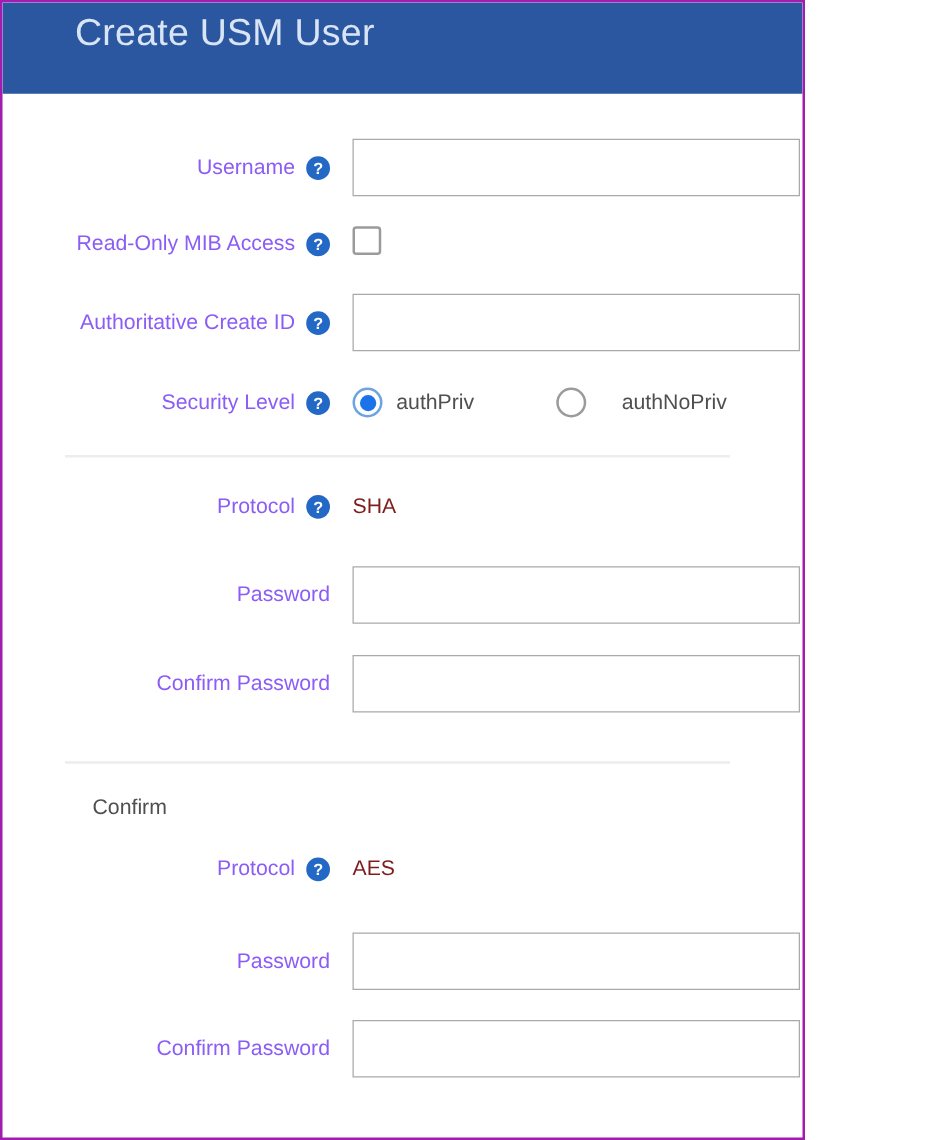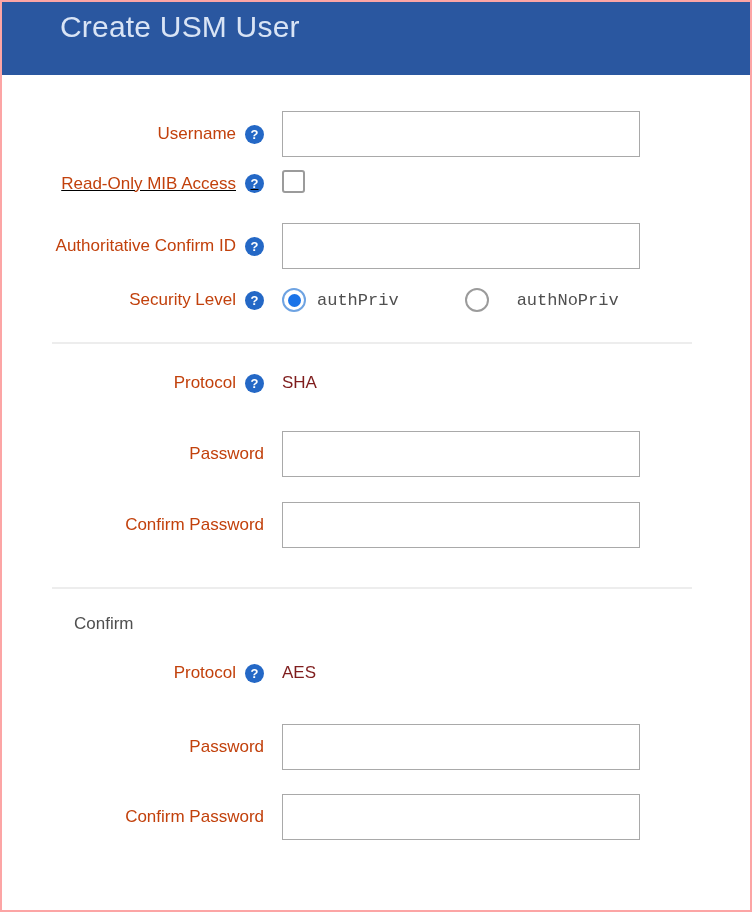--- a/index.html
+++ b/index.html
@@ -4,23 +4,23 @@
 <style>
   * { margin: 0; padding: 0; box-sizing: border-box; }
   html, body { background: #ffffff; }
   body {
     width: 752px;
     height: 912px;
     font-family: "Liberation Sans", "DejaVu Sans", sans-serif;
     overflow: hidden;
   }
   .page {
-    width: 752px;
+    width: 644px;
     height: 912px;
-    border: 2px solid #fca5a5;
+    border: 2px solid #a21caf;
     background: #ffffff;
     overflow: hidden;
   }
   .header {
     height: 73px;
     background: #2a57a0;
     padding: 8px 0 0 58px;
   }
   .header-title {
     color: #d9e4f5;
@@ -35,21 +35,21 @@
   }
   .label-cell {
     width: 262px;
     display: flex;
     justify-content: flex-end;
     align-items: center;
     gap: 9px;
     flex-shrink: 0;
   }
   .label {
-    color: #c2410c;
+    color: #8b5cf6;
     font-size: 17px;
     white-space: nowrap;
   }
   .help-icon {
     width: 19px;
     height: 19px;
     border-radius: 50%;
     background: #2468c6;
     color: #ffffff;
     font-size: 13px;
@@ -83,21 +83,20 @@
   }
   .radio-group {
     display: flex;
     align-items: center;
   }
   .radio-option {
     display: flex;
     align-items: center;
     gap: 11px;
     cursor: pointer;
-    font-family: Liberation Mono, monospace;
   }
   .radio-option + .radio-option { margin-left: 66px; gap: 28px; }
   .radio {
     width: 24px;
     height: 24px;
     border-radius: 50%;
     border: 2px solid #9b9b9b;
     display: flex;
     align-items: center;
     justify-content: center;
@@ -123,23 +122,23 @@
     color: #4f4f4f;
     font-size: 17px;
     padding-left: 72px;
   }
   .protocol-value {
     color: #7f1d1d;
     font-size: 17px;
   }
   
   .row-username   { margin-top: 36px; }
-  .row-mib        { margin-top: 13px; text-decoration: underline; }
+  .row-mib        { margin-top: 24px; }
   .row-engine     { margin-top: 26px; }
-  .row-security   { margin-top: 16px; height: 30px; }
+  .row-security   { margin-top: 26px; height: 30px; }
   .divider-1      { margin-top: 27px; }
   .heading-auth   { margin-top: 25px; }
   .row-protocol-a { margin-top: 29px; }
   .row-pass-a     { margin-top: 38px; }
   .row-confirm-a  { margin-top: 25px; }
   .divider-2      { margin-top: 39px; }
   .heading-priv   { margin-top: 25px; }
   .row-protocol-p { margin-top: 29px; }
   .row-pass-p     { margin-top: 41px; }
   .row-confirm-p  { margin-top: 24px; }
@@ -170,21 +169,21 @@
         <span class="label">Read-Only MIB Access</span>
         <span class="help-icon">?</span>
       </div>
       <div class="control">
         <span class="checkbox"></span>
       </div>
     </div>
 
     <div class="row row-engine">
       <div class="label-cell">
-        <span class="label">Authoritative Confirm ID</span>
+        <span class="label">Authoritative Create ID</span>
         <span class="help-icon">?</span>
       </div>
       <div class="control">
         <input type="text" class="text-input" value="" style="">
       </div>
     </div>
 
     <div class="row row-security">
       <div class="label-cell">
         <span class="label">Security Level</span>

